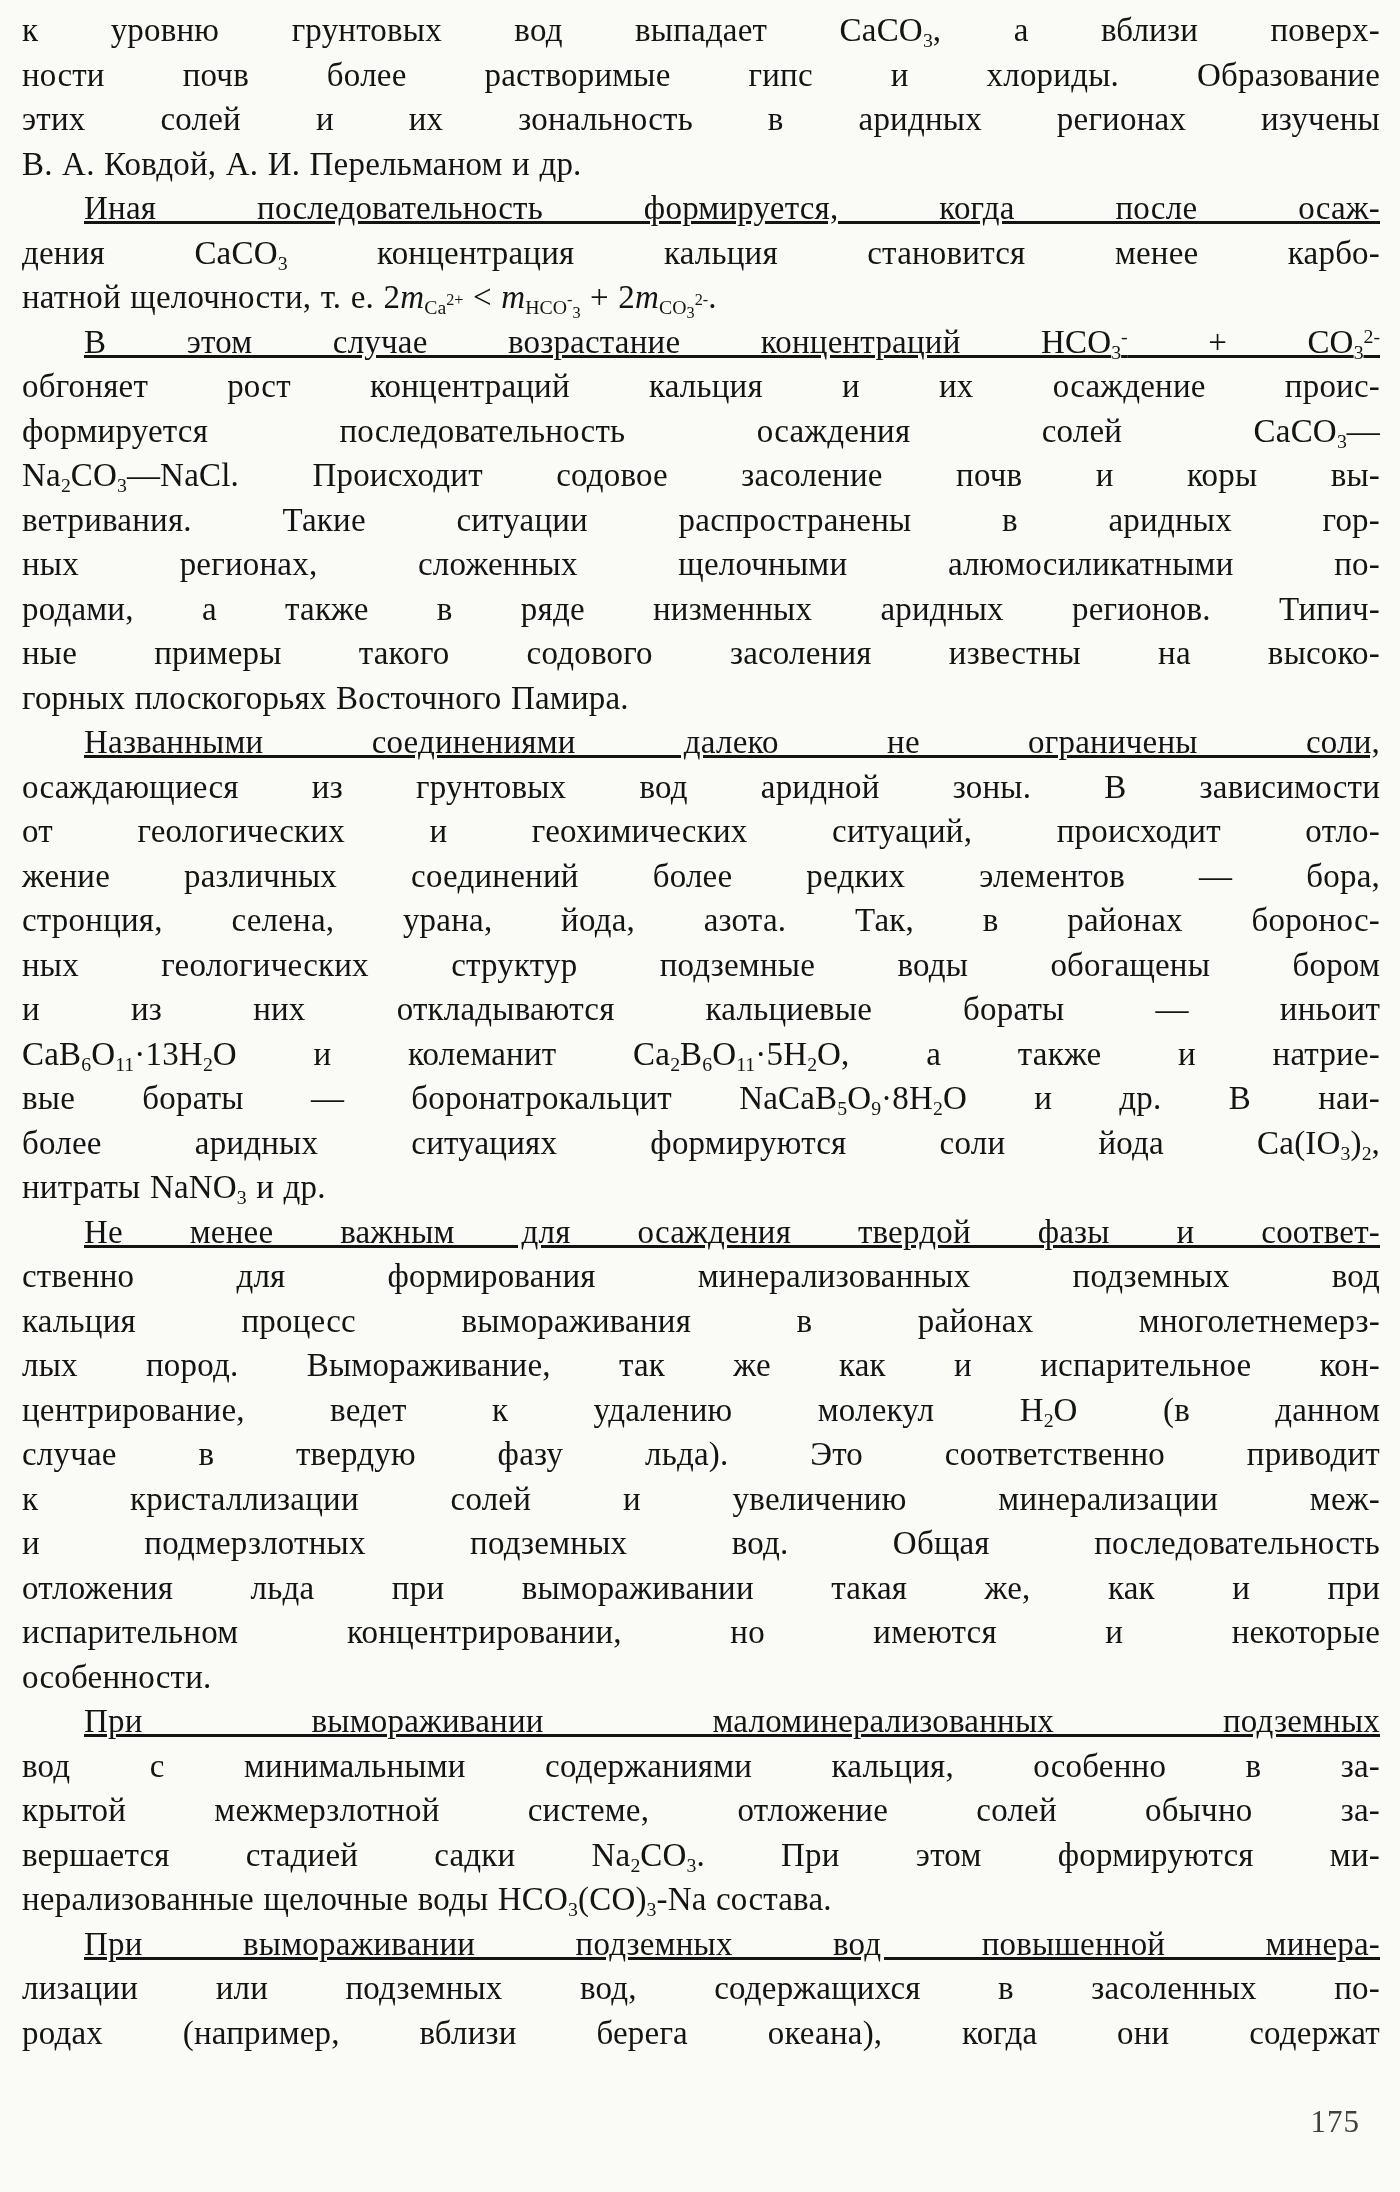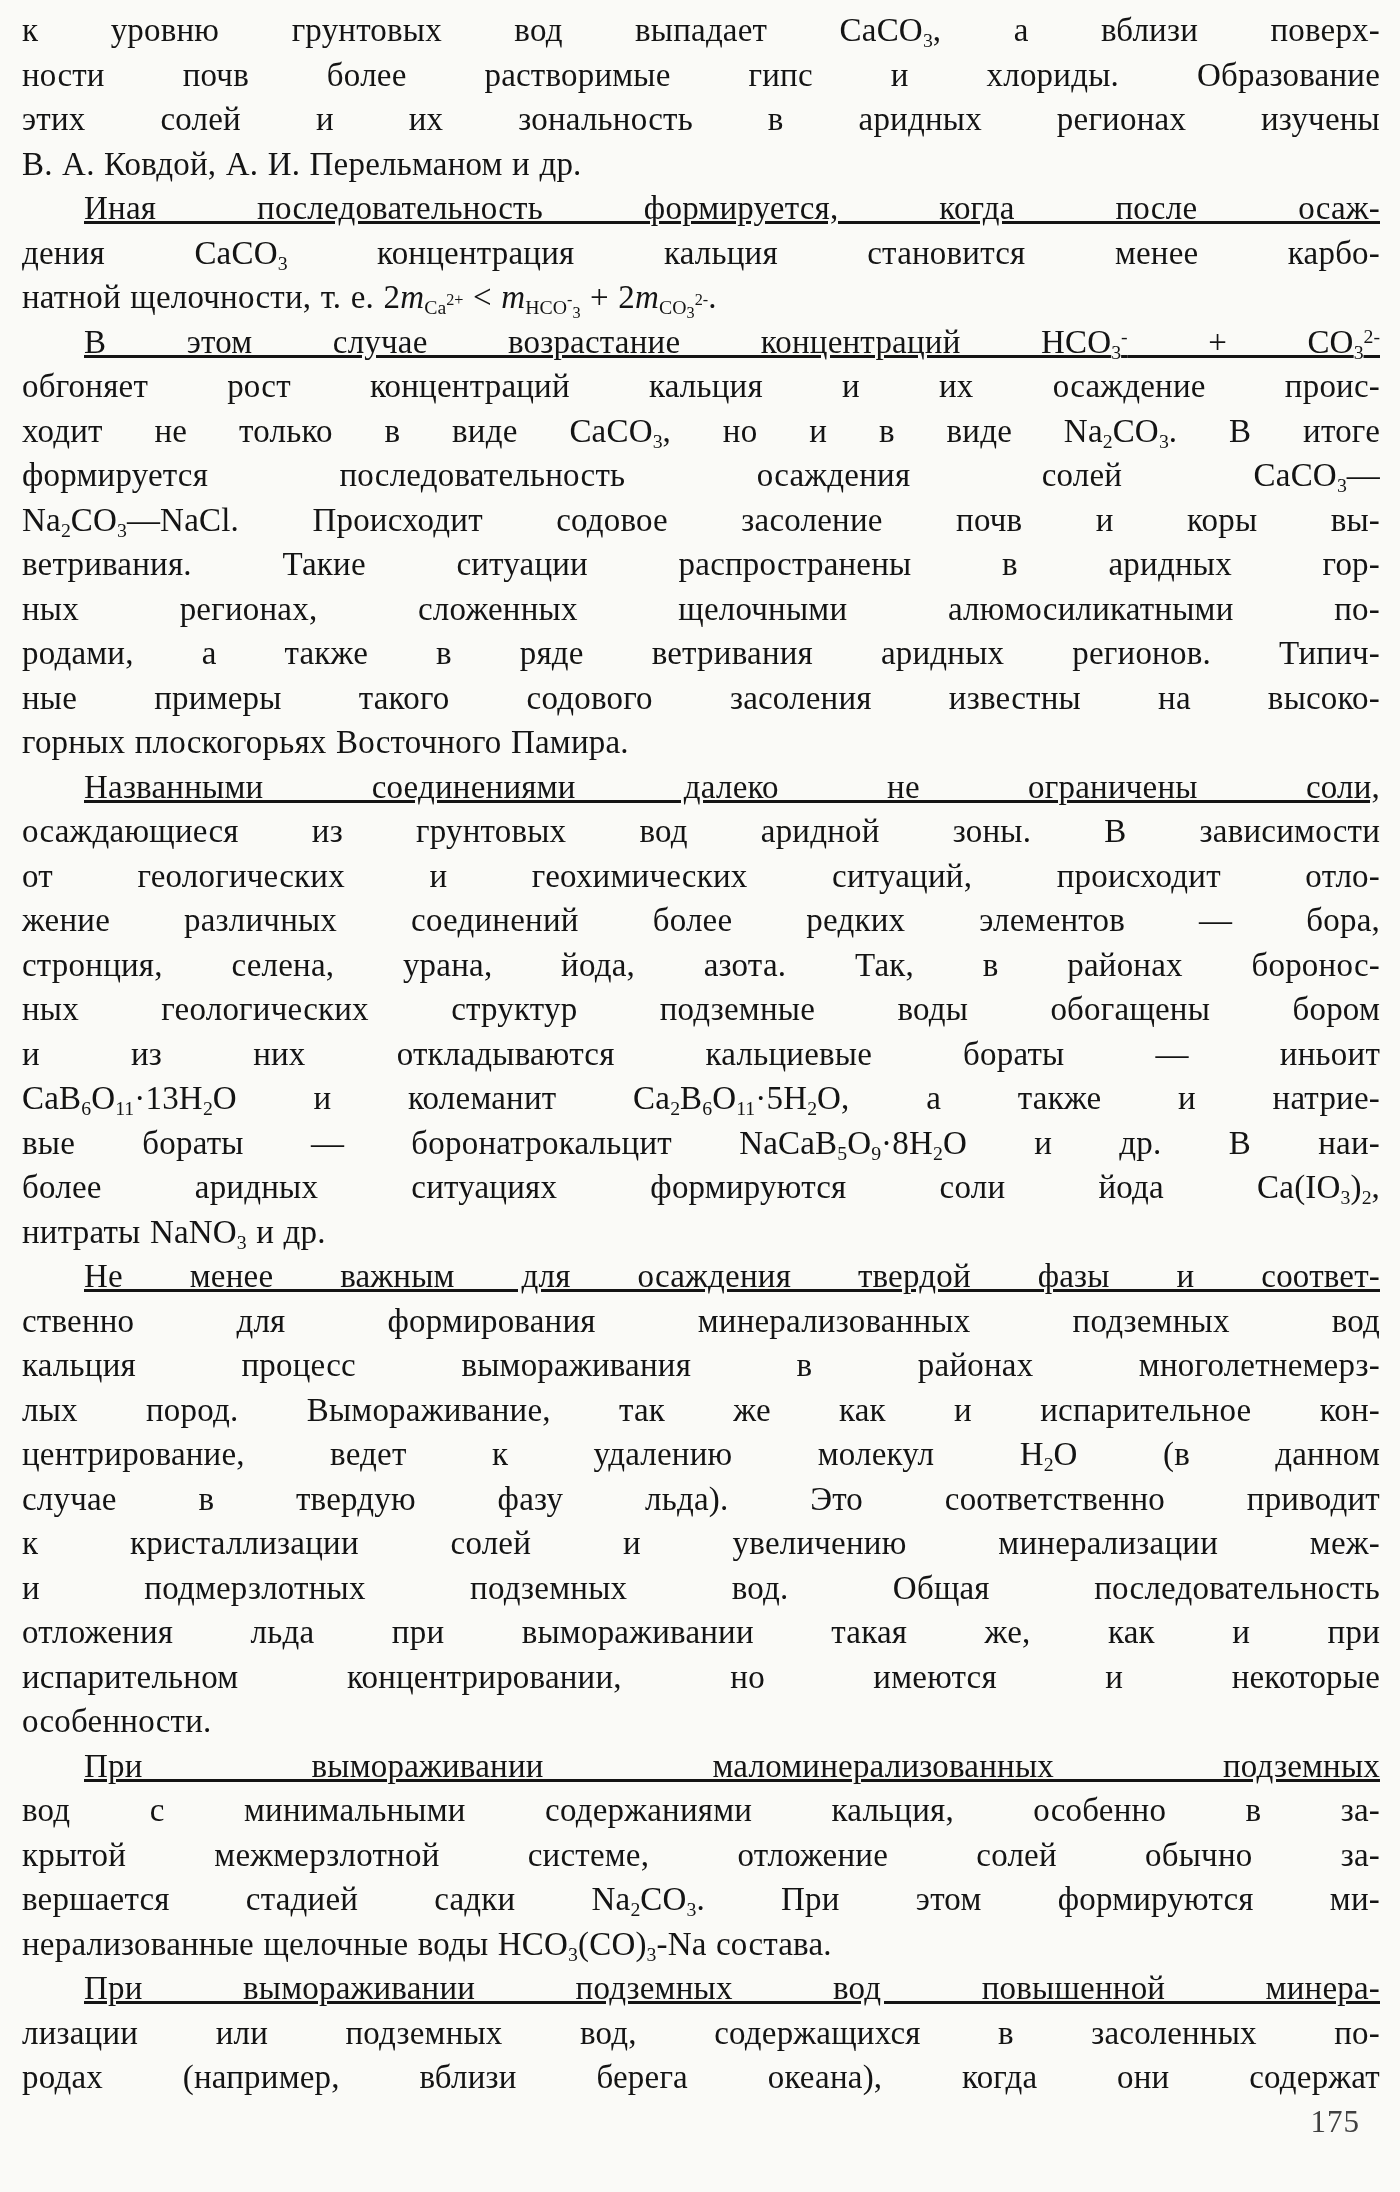--- a/index.html
+++ b/index.html
@@ -61,26 +61,25 @@
   <div class="text-block">
       <div class="line">к уровню грунтовых вод выпадает CaCO<sub>3</sub>, а вблизи поверх-</div>
       <div class="line">ности почв более растворимые гипс и хлориды. Образование</div>
       <div class="line">этих солей и их зональность в аридных регионах изучены</div>
       <div class="line end">В. А. Ковдой, А. И. Перельманом и др.</div>
       <div class="line indent">Иная последовательность формируется, когда после осаж-</div>
       <div class="line">дения CaCO<sub>3</sub> концентрация кальция становится менее карбо-</div>
       <div class="line end">натной щелочности, т. е. 2<i>m</i><sub>Ca<sup>2+</sup></sub> &lt; <i>m</i><sub>HCO<sup>-</sup><sub>3</sub></sub> + 2<i>m</i><sub>CO<sub>3</sub><sup>2-</sup></sub>.</div>
       <div class="line indent">В этом случае возрастание концентраций HCO<sub>3</sub><sup>-</sup> + CO<sub>3</sub><sup>2-</sup></div>
       <div class="line">обгоняет рост концентраций кальция и их осаждение проис-</div>
-      <div class="line">ходит не только в виде CaCO<sub>3</sub>, но и в виде Na<sub>2</sub>CO<sub>3</sub>. В итоге</div>
       <div class="line">формируется последовательность осаждения солей CaCO<sub>3</sub>—</div>
       <div class="line">Na<sub>2</sub>CO<sub>3</sub>—NaCl. Происходит содовое засоление почв и коры вы-</div>
       <div class="line">ветривания. Такие ситуации распространены в аридных гор-</div>
       <div class="line">ных регионах, сложенных щелочными алюмосиликатными по-</div>
-      <div class="line">родами, а также в ряде ветривания аридных регионов. Типич-</div>
+      <div class="line">родами, а также в ряде низменных аридных регионов. Типич-</div>
       <div class="line">ные примеры такого содового засоления известны на высоко-</div>
       <div class="line end">горных плоскогорьях Восточного Памира.</div>
       <div class="line indent">Названными соединениями далеко не ограничены соли,</div>
       <div class="line">осаждающиеся из грунтовых вод аридной зоны. В зависимости</div>
       <div class="line">от геологических и геохимических ситуаций, происходит отло-</div>
       <div class="line">жение различных соединений более редких элементов — бора,</div>
       <div class="line">стронция, селена, урана, йода, азота. Так, в районах боронос-</div>
       <div class="line">ных геологических структур подземные воды обогащены бором</div>
       <div class="line">и из них откладываются кальциевые бораты — иньоит</div>
       <div class="line">CaB<sub>6</sub>O<sub>11</sub>·13H<sub>2</sub>O и колеманит Ca<sub>2</sub>B<sub>6</sub>O<sub>11</sub>·5H<sub>2</sub>O, а также и натрие-</div>

